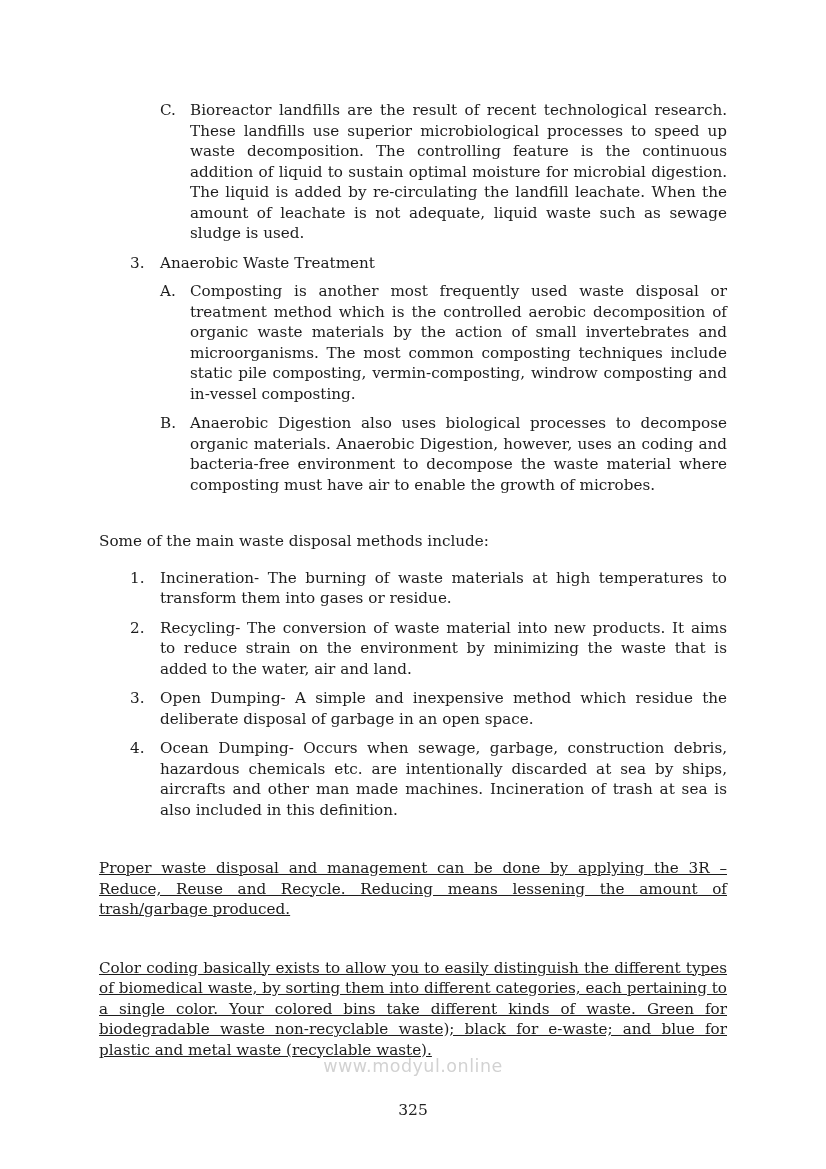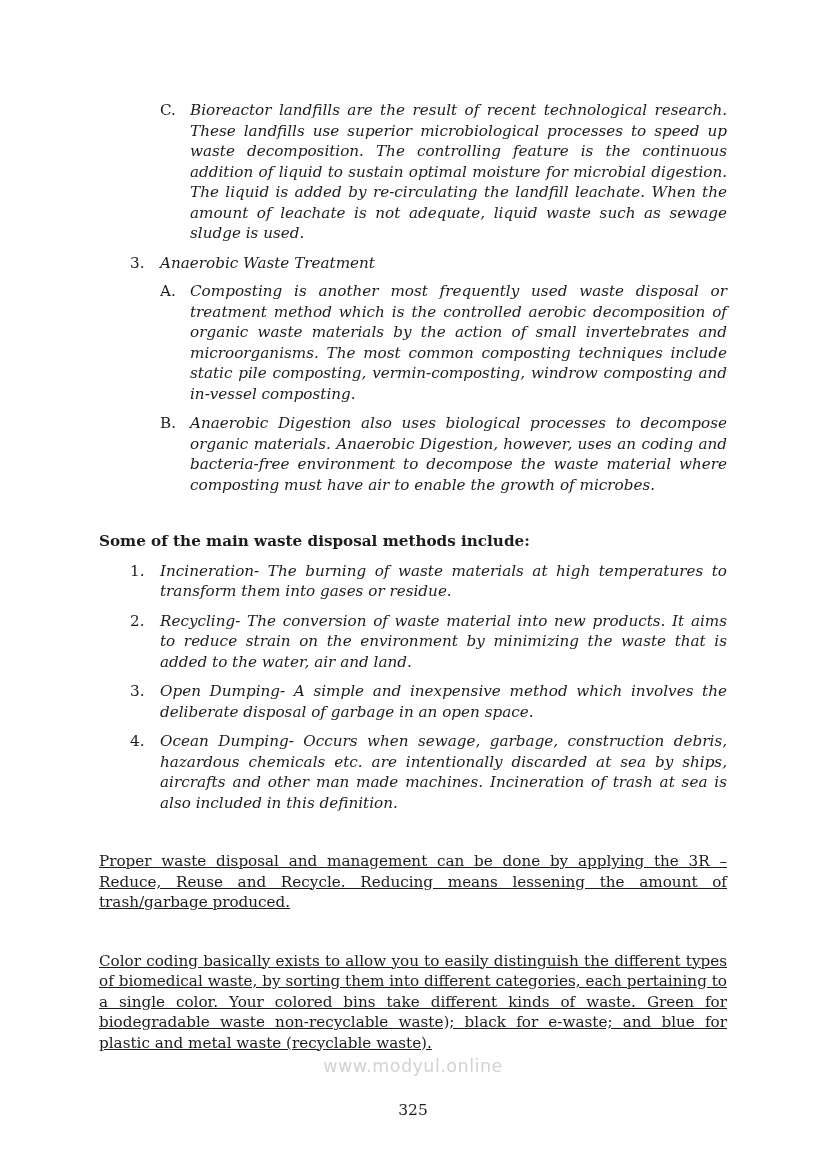--- a/index.html
+++ b/index.html
@@ -27,35 +27,33 @@
   .li {
     display: flex;
     align-items: flex-start;
   }
   .li .marker {
     flex: 0 0 30px;
   }
   .li .body {
     flex: 1 1 auto;
     text-align: justify;
-    font-style: italic;
   }
   .level2 { margin-left: 61px; }
   .level1 { margin-left: 31px; }
   .mb-item { margin-bottom: 9px; }
   .mb-heading { margin-bottom: 8px; }
   .mb-section { margin-bottom: 36px; }
   .mb-section-lg { margin-bottom: 38px; }
   .para {
     text-align: justify;
     text-decoration: underline;
   }
   .intro-line {
-    margin-bottom: 9px;
-    font-weight: bold;
+    margin-bottom: 16px;
   }
   .footer {
     position: absolute;
     left: 0;
     width: 826px;
     text-align: center;
   }
   .page-number {
     top: 1100px;
     font-size: 15.5px;
@@ -102,21 +100,21 @@
       <div class="body">Incineration- The burning of waste materials at high temperatures to transform them into gases or residue.</div>
     </div>
 
     <div class="li level1 mb-item">
       <span class="marker">2.</span>
       <div class="body">Recycling- The conversion of waste material into new products. It aims to reduce strain on the environment by minimizing the waste that is added to the water, air and land.</div>
     </div>
 
     <div class="li level1 mb-item">
       <span class="marker">3.</span>
-      <div class="body">Open Dumping- A simple and inexpensive method which involves the deliberate disposal of garbage in an open space.</div>
+      <div class="body">Open Dumping- A simple and inexpensive method which residue the deliberate disposal of garbage in an open space.</div>
     </div>
 
     <div class="li level1 mb-section-lg">
       <span class="marker">4.</span>
       <div class="body">Ocean Dumping- Occurs when sewage, garbage, construction debris, hazardous chemicals etc. are intentionally discarded at sea by ships, aircrafts and other man made machines. Incineration of trash at sea is also included in this definition.</div>
     </div>
 
     <div class="para mb-section-lg">Proper waste disposal and management can be done by applying the 3R – Reduce, Reuse and Recycle. Reducing means lessening the amount of trash/garbage produced.</div>
 
     <div class="para">Color coding basically exists to allow you to easily distinguish the different types of biomedical waste, by sorting them into different categories, each pertaining to a single color. Your colored bins take different kinds of waste. Green for biodegradable waste non-recyclable waste); black for e-waste; and blue for plastic and metal waste (recyclable waste).</div>

